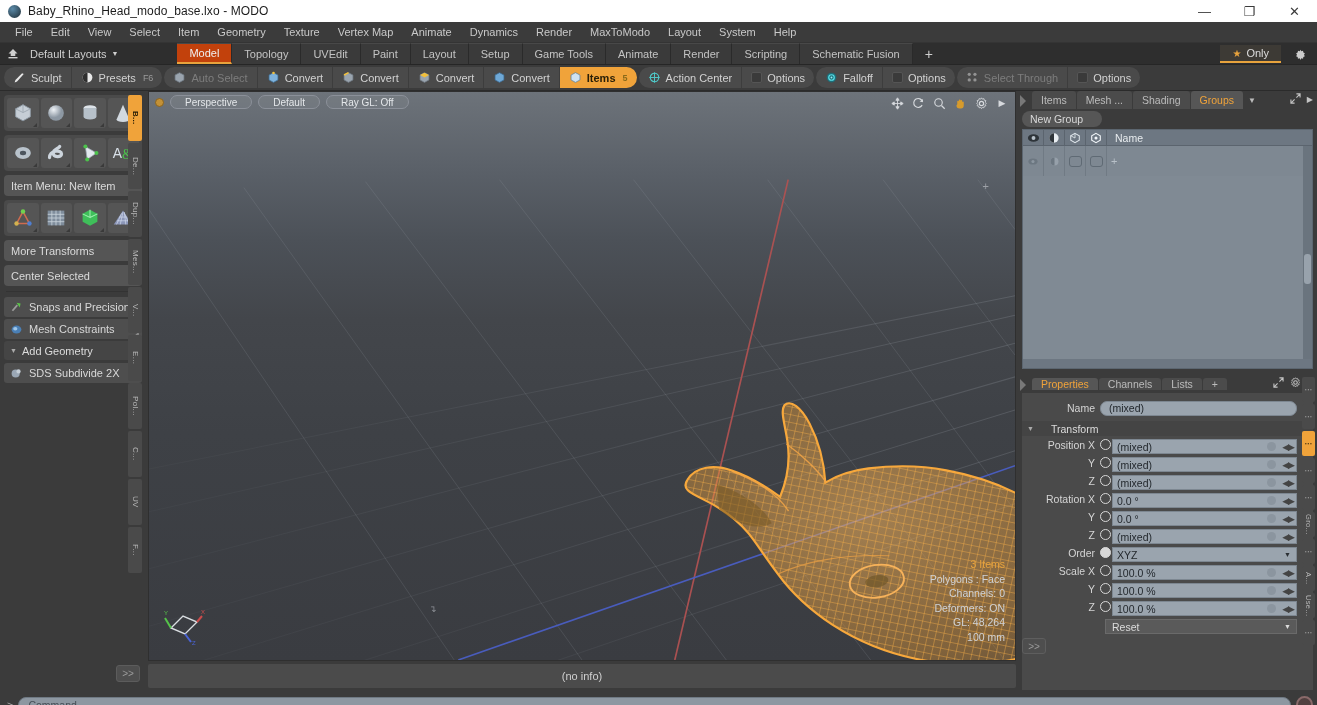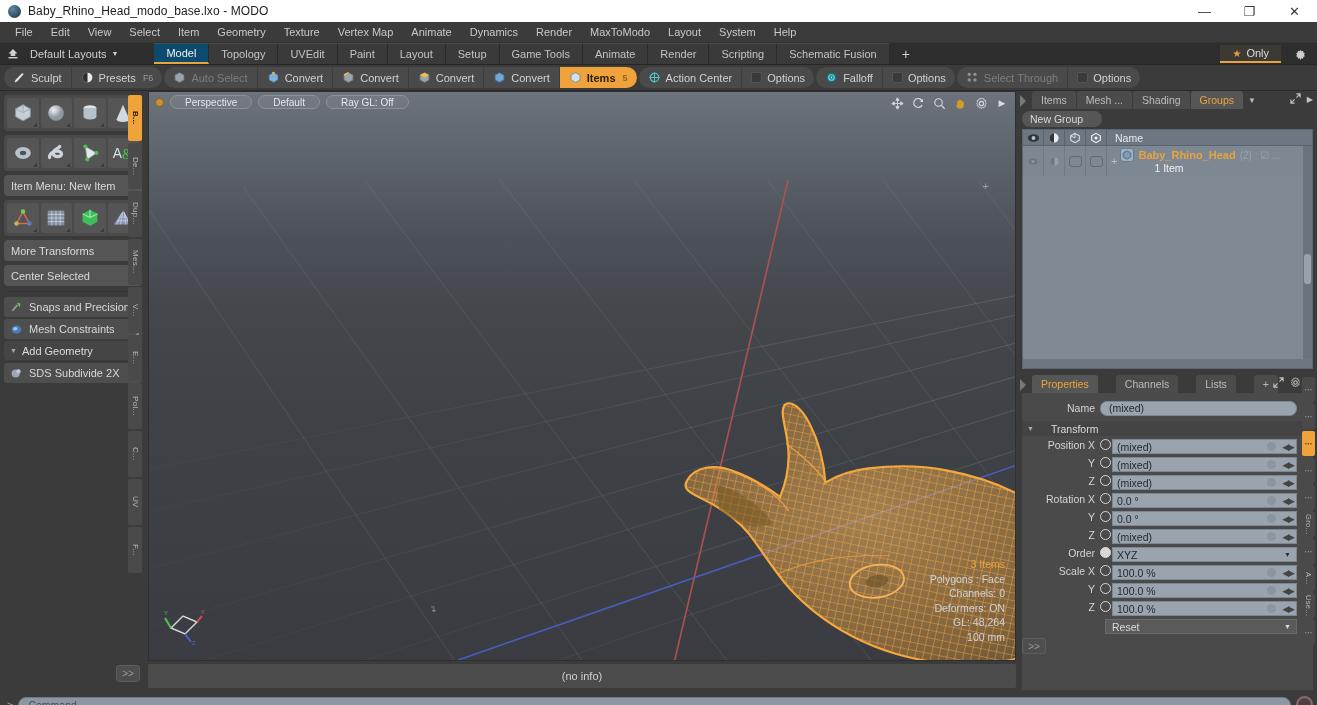--- a/index.html
+++ b/index.html
@@ -55,21 +55,21 @@
     font-size: 11px; gap: 5px;
   }
   .layoutbar .caret { font-size: 7px; line-height: 1; }
   .lt-tabs { display: flex; align-items: stretch; margin-left: 28px; }
   .lt-tabs .lt {
     padding: 0 12px; display: flex; align-items: center; font-size: 11px;
     color: #c4c4c4; background: #3a3a3a; border-right: 1px solid #2a2a2a;
     border-top: 1px solid #484848;
   }
   .lt-tabs .lt.active {
-    background: #0c4a6e; color: #f0f0f0; border-bottom: 2px solid #e8a33d;
+    background: #c2410c; color: #f0f0f0; border-bottom: 2px solid #e8a33d; margin-left: 23px;
   }
   .lt-tabs .plus {
     padding: 0 12px; display: flex; align-items: center;
     font-size: 14px; color: #d0d0d0; background: transparent;
   }
   .only-btn {
     position: absolute; right: 36px; top: 2px; height: 18px;
     display: flex; align-items: center; gap: 5px; padding: 0 12px;
     background: #3d3a35; border-bottom: 2px solid #e8a33d; font-size: 11px; color: #ddd;
   }
@@ -912,45 +912,33 @@
               </svg>
           </div>
           <div class="it-col">
             <div style="width:13px;height:11px;border:1.3px solid #5f6a74;border-radius:3px;"></div>
           </div>
           <div class="it-col">
             <div style="width:13px;height:11px;border:1.3px solid #5f6a74;border-radius:3px;"></div>
           </div>
           <div class="it-body">
             <span class="it-expand">+</span>
-            <div style="display:flex;flex-direction:column;">
-              <div style="display:flex;align-items:center;">
-                <span class="it-icon">
-                  <svg width="10" height="10" viewBox="0 0 12 12">
-                      <path d="M6 1 L10.5 3.6 V8.4 L6 11 L1.5 8.4 V3.6 Z" fill="#7f9ab3" stroke="#46607a" stroke-width="0.9"></path>
-                    </svg>
-                </span>
-                <span class="it-label">Baby_Rhino_Head</span>
-                <span class="it-meta">(2) : ☑ ...</span>
-              </div>
-              <div class="it-sub" style="margin-left:34px;">1 Item</div>
-            </div>
           </div>
         </div>
 
         <div class="it-scroll">
           <div class="thumb"></div>
         </div>
         <div class="it-foot"></div>
       </div>
 
       <div class="props">
         <div class="rp-tabrow">
           <span class="corner-tri"></span>
-          <span id="ptabs" style="display:flex;gap:18px;">
+          <span id="ptabs" style="display:flex;gap:1px;align-items:center;">
               <div class="rp-tab active">Properties</div>
               <div class="rp-tab">Channels</div>
               <div class="rp-tab">Lists</div>
               <div class="rp-tab">+</div>
             </span>
           <span class="right-ico">
             <span>
               <svg width="11" height="11" viewBox="0 0 12 12">
                   <path d="M7 1 H11 V5 M11 1 L7 5 M5 11 H1 V7 M1 11 L5 7" stroke="#c4c4c4" stroke-width="1.2" fill="none"></path>
                 </svg>

